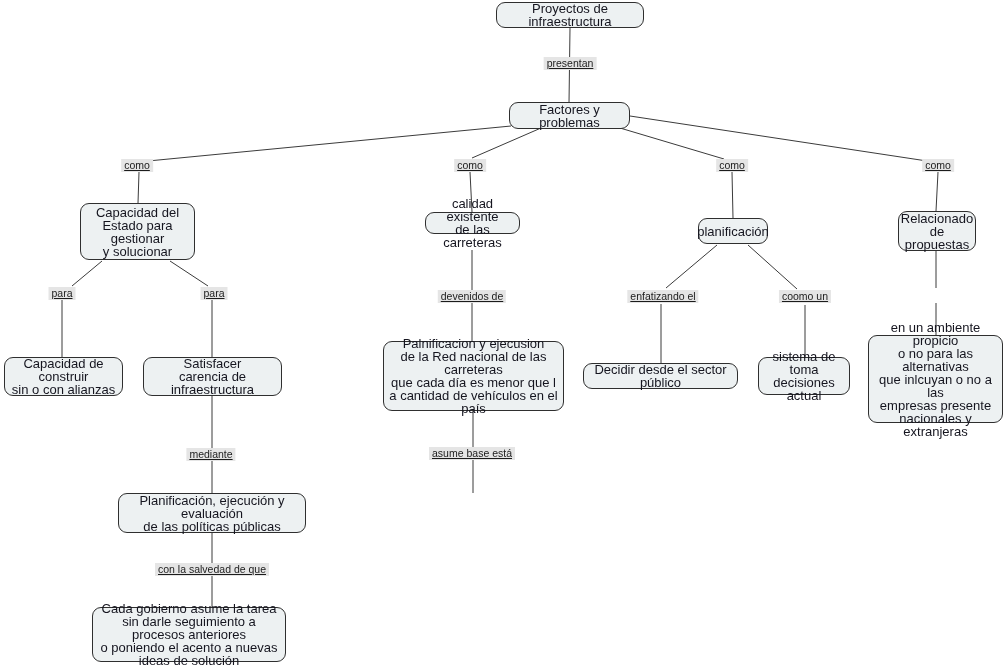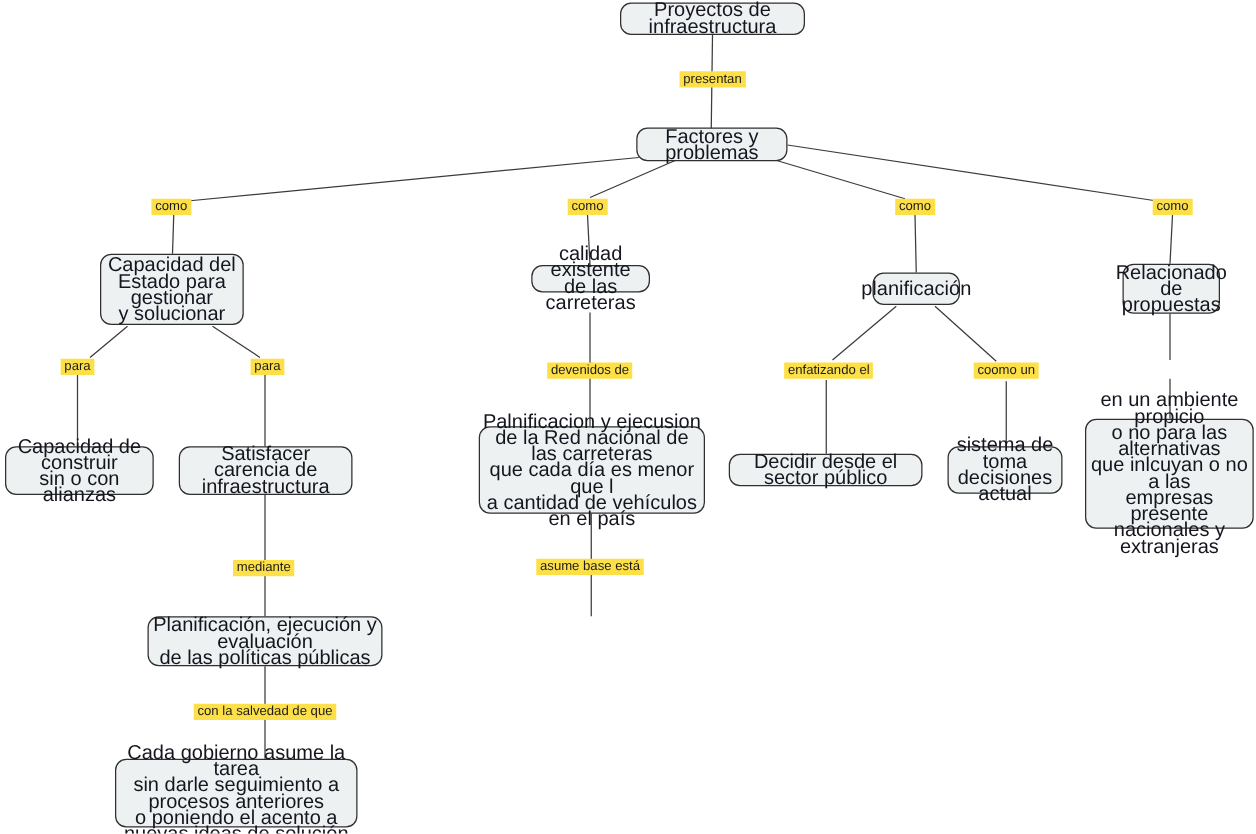--- a/index.html
+++ b/index.html
@@ -16,38 +16,39 @@
     left: 0; top: 0;
     width: 1005px; height: 667px;
   }
   .node {
     position: absolute;
     box-sizing: border-box;
     border: 1.5px solid #2f2f2f;
     border-radius: 9px;
     background: #edf1f2;
     color: #15151f;
-    font-size: 16px;
+    font-size: 13px;
     line-height: 13px;
     text-align: center;
     white-space: pre-line;
     display: flex;
     align-items: center;
     justify-content: center;
     padding: 1px 2px;
   }
   .link-label {
     position: absolute;
     transform: translateX(-50%);
-    background: #fde047;
+    background: #e5e5e5;
     color: #1c1c1c;
     font-size: 10.5px;
     line-height: 13px;
     padding: 0 3px;
     white-space: nowrap;
+    text-decoration: underline;
   }
 </style>
 </head>
 <body>
 
 <div id="canvas">
 
   <svg id="lines" viewBox="0 0 1005 667" xmlns="http://www.w3.org/2000/svg">
     <g stroke="#3b3b3b" stroke-width="1" fill="none">
       <line x1="570" y1="28" x2="569" y2="103"></line>

